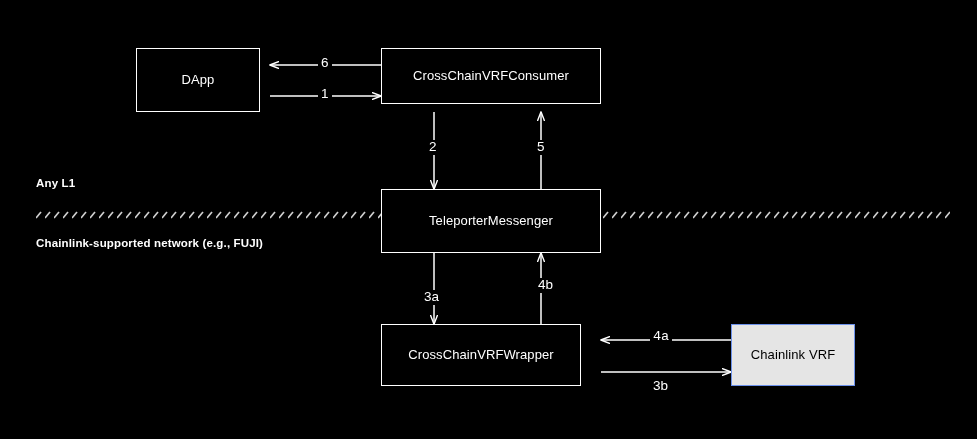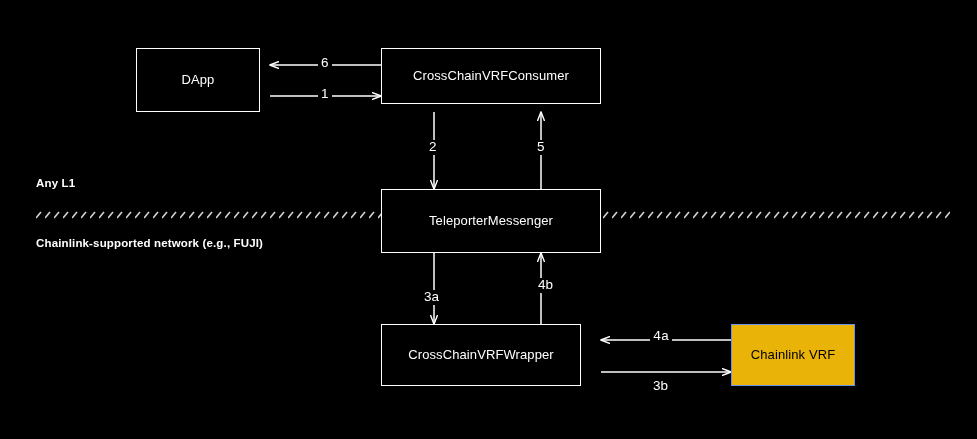--- a/index.html
+++ b/index.html
@@ -28,21 +28,21 @@
     font-size: 13px;
     line-height: 1.2;
     letter-spacing: 0.1px;
   }
   .node-dark {
     background: #000000;
     border: 1.6px solid #ffffff;
     color: #ffffff;
   }
   .node-blue {
-    background: #eab308;
+    background: #e5e5e5;
     border: 1.6px solid #6c91ea;
     color: #000000;
   }
   .zone-label {
     position: absolute;
     color: #ffffff;
     font-size: 11.5px;
     font-weight: bold;
     letter-spacing: 0.15px;
     white-space: nowrap;

